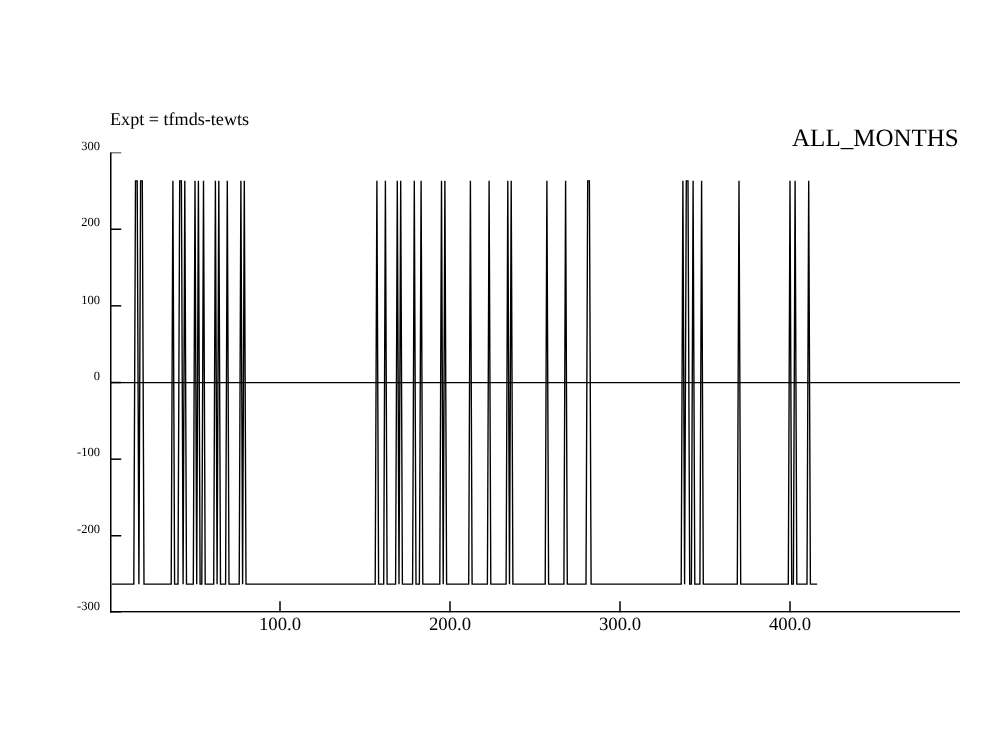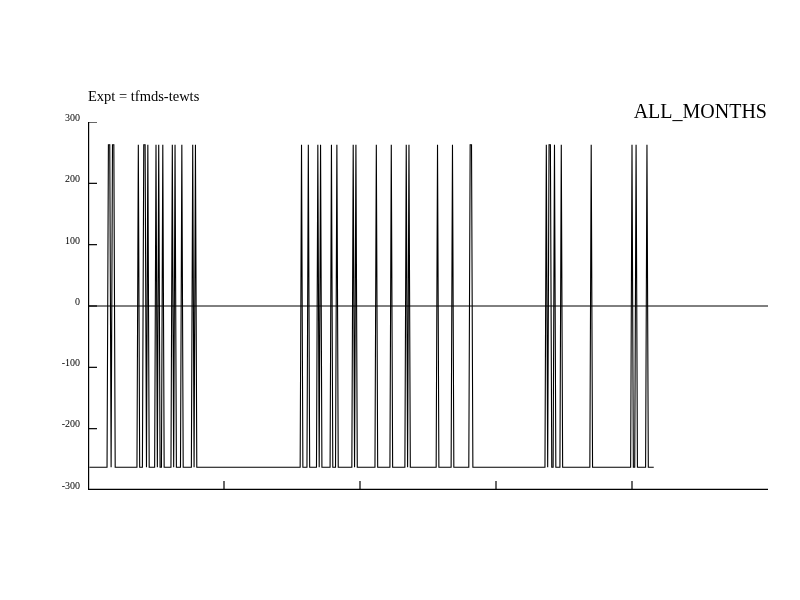--- a/index.html
+++ b/index.html
@@ -146,15 +146,21 @@
           <line x1="136" x2="136" y1="368" y2="359" stroke="#000" stroke-width="1.2"></line>
           <line x1="272" x2="272" y1="368" y2="359" stroke="#000" stroke-width="1.2"></line>
           <line x1="408" x2="408" y1="368" y2="359" stroke="#000" stroke-width="1.2"></line>
           <line x1="544" x2="544" y1="368" y2="359" stroke="#000" stroke-width="1.2"></line>
         </g>
       <line id="zero-line" x1="0" y1="184" x2="680" y2="184" stroke="#000000" stroke-width="1"></line>
       <path id="data-path" fill="none" stroke="#000000" stroke-width="1.1" stroke-linejoin="miter" stroke-linecap="butt" d="M1.36 345.31 L2.72 345.31 L4.08 345.31 L5.44 345.31 L6.80 345.31 L8.16 345.31 L9.52 345.31 L10.88 345.31 L12.24 345.31 L13.60 345.31 L14.96 345.31 L16.32 345.31 L17.68 345.31 L19.04 345.31 L20.40 22.69 L21.76 22.69 L23.12 345.31 L24.48 22.69 L25.84 22.69 L27.20 345.31 L28.56 345.31 L29.92 345.31 L31.28 345.31 L32.64 345.31 L34.00 345.31 L35.36 345.31 L36.72 345.31 L38.08 345.31 L39.44 345.31 L40.80 345.31 L42.16 345.31 L43.52 345.31 L44.88 345.31 L46.24 345.31 L47.60 345.31 L48.96 345.31 L50.32 22.69 L51.68 345.31 L53.04 345.31 L54.40 345.31 L55.76 22.69 L57.12 22.69 L58.48 345.31 L59.84 22.69 L61.20 345.31 L62.56 345.31 L63.92 345.31 L65.28 345.31 L66.64 345.31 L68.00 22.69 L69.36 345.31 L70.72 22.69 L72.08 345.31 L73.44 345.31 L74.80 22.69 L76.16 345.31 L77.52 345.31 L78.88 345.31 L80.24 345.31 L81.60 345.31 L82.96 345.31 L84.32 22.69 L85.68 345.31 L87.04 22.69 L88.40 345.31 L89.76 345.31 L91.12 345.31 L92.48 345.31 L93.84 22.69 L95.20 345.31 L96.56 345.31 L97.92 345.31 L99.28 345.31 L100.64 345.31 L102.00 345.31 L103.36 345.31 L104.72 22.69 L106.08 345.31 L107.44 22.69 L108.80 345.31 L110.16 345.31 L111.52 345.31 L112.88 345.31 L114.24 345.31 L115.60 345.31 L116.96 345.31 L118.32 345.31 L119.68 345.31 L121.04 345.31 L122.40 345.31 L123.76 345.31 L125.12 345.31 L126.48 345.31 L127.84 345.31 L129.20 345.31 L130.56 345.31 L131.92 345.31 L133.28 345.31 L134.64 345.31 L136.00 345.31 L137.36 345.31 L138.72 345.31 L140.08 345.31 L141.44 345.31 L142.80 345.31 L144.16 345.31 L145.52 345.31 L146.88 345.31 L148.24 345.31 L149.60 345.31 L150.96 345.31 L152.32 345.31 L153.68 345.31 L155.04 345.31 L156.40 345.31 L157.76 345.31 L159.12 345.31 L160.48 345.31 L161.84 345.31 L163.20 345.31 L164.56 345.31 L165.92 345.31 L167.28 345.31 L168.64 345.31 L170.00 345.31 L171.36 345.31 L172.72 345.31 L174.08 345.31 L175.44 345.31 L176.80 345.31 L178.16 345.31 L179.52 345.31 L180.88 345.31 L182.24 345.31 L183.60 345.31 L184.96 345.31 L186.32 345.31 L187.68 345.31 L189.04 345.31 L190.40 345.31 L191.76 345.31 L193.12 345.31 L194.48 345.31 L195.84 345.31 L197.20 345.31 L198.56 345.31 L199.92 345.31 L201.28 345.31 L202.64 345.31 L204.00 345.31 L205.36 345.31 L206.72 345.31 L208.08 345.31 L209.44 345.31 L210.80 345.31 L212.16 345.31 L213.52 22.69 L214.88 345.31 L216.24 345.31 L217.60 345.31 L218.96 345.31 L220.32 22.69 L221.68 345.31 L223.04 345.31 L224.40 345.31 L225.76 345.31 L227.12 345.31 L228.48 345.31 L229.84 22.69 L231.20 345.31 L232.56 22.69 L233.92 345.31 L235.28 345.31 L236.64 345.31 L238.00 345.31 L239.36 345.31 L240.72 345.31 L242.08 345.31 L243.44 22.69 L244.80 345.31 L246.16 345.31 L247.52 345.31 L248.88 22.69 L250.24 345.31 L251.60 345.31 L252.96 345.31 L254.32 345.31 L255.68 345.31 L257.04 345.31 L258.40 345.31 L259.76 345.31 L261.12 345.31 L262.48 345.31 L263.84 345.31 L265.20 22.69 L266.56 345.31 L267.92 22.69 L269.28 345.31 L270.64 345.31 L272.00 345.31 L273.36 345.31 L274.72 345.31 L276.08 345.31 L277.44 345.31 L278.80 345.31 L280.16 345.31 L281.52 345.31 L282.88 345.31 L284.24 345.31 L285.60 345.31 L286.96 345.31 L288.32 22.69 L289.68 345.31 L291.04 345.31 L292.40 345.31 L293.76 345.31 L295.12 345.31 L296.48 345.31 L297.84 345.31 L299.20 345.31 L300.56 345.31 L301.92 345.31 L303.28 22.69 L304.64 345.31 L306.00 345.31 L307.36 345.31 L308.72 345.31 L310.08 345.31 L311.44 345.31 L312.80 345.31 L314.16 345.31 L315.52 345.31 L316.88 345.31 L318.24 22.69 L319.60 345.31 L320.96 22.69 L322.32 345.31 L323.68 345.31 L325.04 345.31 L326.40 345.31 L327.76 345.31 L329.12 345.31 L330.48 345.31 L331.84 345.31 L333.20 345.31 L334.56 345.31 L335.92 345.31 L337.28 345.31 L338.64 345.31 L340.00 345.31 L341.36 345.31 L342.72 345.31 L344.08 345.31 L345.44 345.31 L346.80 345.31 L348.16 345.31 L349.52 22.69 L350.88 345.31 L352.24 345.31 L353.60 345.31 L354.96 345.31 L356.32 345.31 L357.68 345.31 L359.04 345.31 L360.40 345.31 L361.76 345.31 L363.12 345.31 L364.48 22.69 L365.84 345.31 L367.20 345.31 L368.56 345.31 L369.92 345.31 L371.28 345.31 L372.64 345.31 L374.00 345.31 L375.36 345.31 L376.72 345.31 L378.08 345.31 L379.44 345.31 L380.80 345.31 L382.16 22.69 L383.52 22.69 L384.88 345.31 L386.24 345.31 L387.60 345.31 L388.96 345.31 L390.32 345.31 L391.68 345.31 L393.04 345.31 L394.40 345.31 L395.76 345.31 L397.12 345.31 L398.48 345.31 L399.84 345.31 L401.20 345.31 L402.56 345.31 L403.92 345.31 L405.28 345.31 L406.64 345.31 L408.00 345.31 L409.36 345.31 L410.72 345.31 L412.08 345.31 L413.44 345.31 L414.80 345.31 L416.16 345.31 L417.52 345.31 L418.88 345.31 L420.24 345.31 L421.60 345.31 L422.96 345.31 L424.32 345.31 L425.68 345.31 L427.04 345.31 L428.40 345.31 L429.76 345.31 L431.12 345.31 L432.48 345.31 L433.84 345.31 L435.20 345.31 L436.56 345.31 L437.92 345.31 L439.28 345.31 L440.64 345.31 L442.00 345.31 L443.36 345.31 L444.72 345.31 L446.08 345.31 L447.44 345.31 L448.80 345.31 L450.16 345.31 L451.52 345.31 L452.88 345.31 L454.24 345.31 L455.60 345.31 L456.96 345.31 L458.32 22.69 L459.68 345.31 L461.04 22.69 L462.40 22.69 L463.76 345.31 L465.12 345.31 L466.48 22.69 L467.84 345.31 L469.20 345.31 L470.56 345.31 L471.92 345.31 L473.28 22.69 L474.64 345.31 L476.00 345.31 L477.36 345.31 L478.72 345.31 L480.08 345.31 L481.44 345.31 L482.80 345.31 L484.16 345.31 L485.52 345.31 L486.88 345.31 L488.24 345.31 L489.60 345.31 L490.96 345.31 L492.32 345.31 L493.68 345.31 L495.04 345.31 L496.40 345.31 L497.76 345.31 L499.12 345.31 L500.48 345.31 L501.84 345.31 L503.20 22.69 L504.56 345.31 L505.92 345.31 L507.28 345.31 L508.64 345.31 L510.00 345.31 L511.36 345.31 L512.72 345.31 L514.08 345.31 L515.44 345.31 L516.80 345.31 L518.16 345.31 L519.52 345.31 L520.88 345.31 L522.24 345.31 L523.60 345.31 L524.96 345.31 L526.32 345.31 L527.68 345.31 L529.04 345.31 L530.40 345.31 L531.76 345.31 L533.12 345.31 L534.48 345.31 L535.84 345.31 L537.20 345.31 L538.56 345.31 L539.92 345.31 L541.28 345.31 L542.64 345.31 L544.00 22.69 L545.36 345.31 L546.72 345.31 L548.08 22.69 L549.44 345.31 L550.80 345.31 L552.16 345.31 L553.52 345.31 L554.88 345.31 L556.24 345.31 L557.60 345.31 L558.96 22.69 L560.32 345.31 L561.68 345.31 L563.04 345.31 L564.40 345.31 L565.76 345.31 L567.12 NaN L568.48 NaN L569.84 NaN L571.20 NaN L572.56 NaN L573.92 NaN L575.28 NaN L576.64 NaN L578.00 NaN L579.36 NaN L580.72 NaN L582.08 NaN L583.44 NaN L584.80 NaN L586.16 NaN L587.52 NaN L588.88 NaN L590.24 NaN L591.60 NaN L592.96 NaN L594.32 NaN L595.68 NaN L597.04 NaN L598.40 NaN L599.76 NaN L601.12 NaN L602.48 NaN L603.84 NaN L605.20 NaN L606.56 NaN L607.92 NaN L609.28 NaN L610.64 NaN L612.00 NaN L613.36 NaN L614.72 NaN L616.08 NaN L617.44 NaN L618.80 NaN L620.16 NaN L621.52 NaN L622.88 NaN L624.24 NaN L625.60 NaN L626.96 NaN L628.32 NaN L629.68 NaN L631.04 NaN L632.40 NaN L633.76 NaN L635.12 NaN L636.48 NaN L637.84 NaN L639.20 NaN L640.56 NaN L641.92 NaN L643.28 NaN L644.64 NaN L646.00 NaN L647.36 NaN L648.72 NaN L650.08 NaN L651.44 NaN L652.80 NaN L654.16 NaN L655.52 NaN L656.88 NaN L658.24 NaN L659.60 NaN L660.96 NaN L662.32 NaN L663.68 NaN L665.04 NaN L666.40 NaN L667.76 NaN L669.12 NaN"></path>
     </svg>
   </div>
 
+  <div id="xtick-wrap">
+      <div class="xtick-label" style="left: 136px;">100.0</div>
+      <div class="xtick-label" style="left: 272px;">200.0</div>
+      <div class="xtick-label" style="left: 408px;">300.0</div>
+      <div class="xtick-label" style="left: 544px;">400.0</div>
+    </div>
 
 
 </div>
 
 </body></html>

